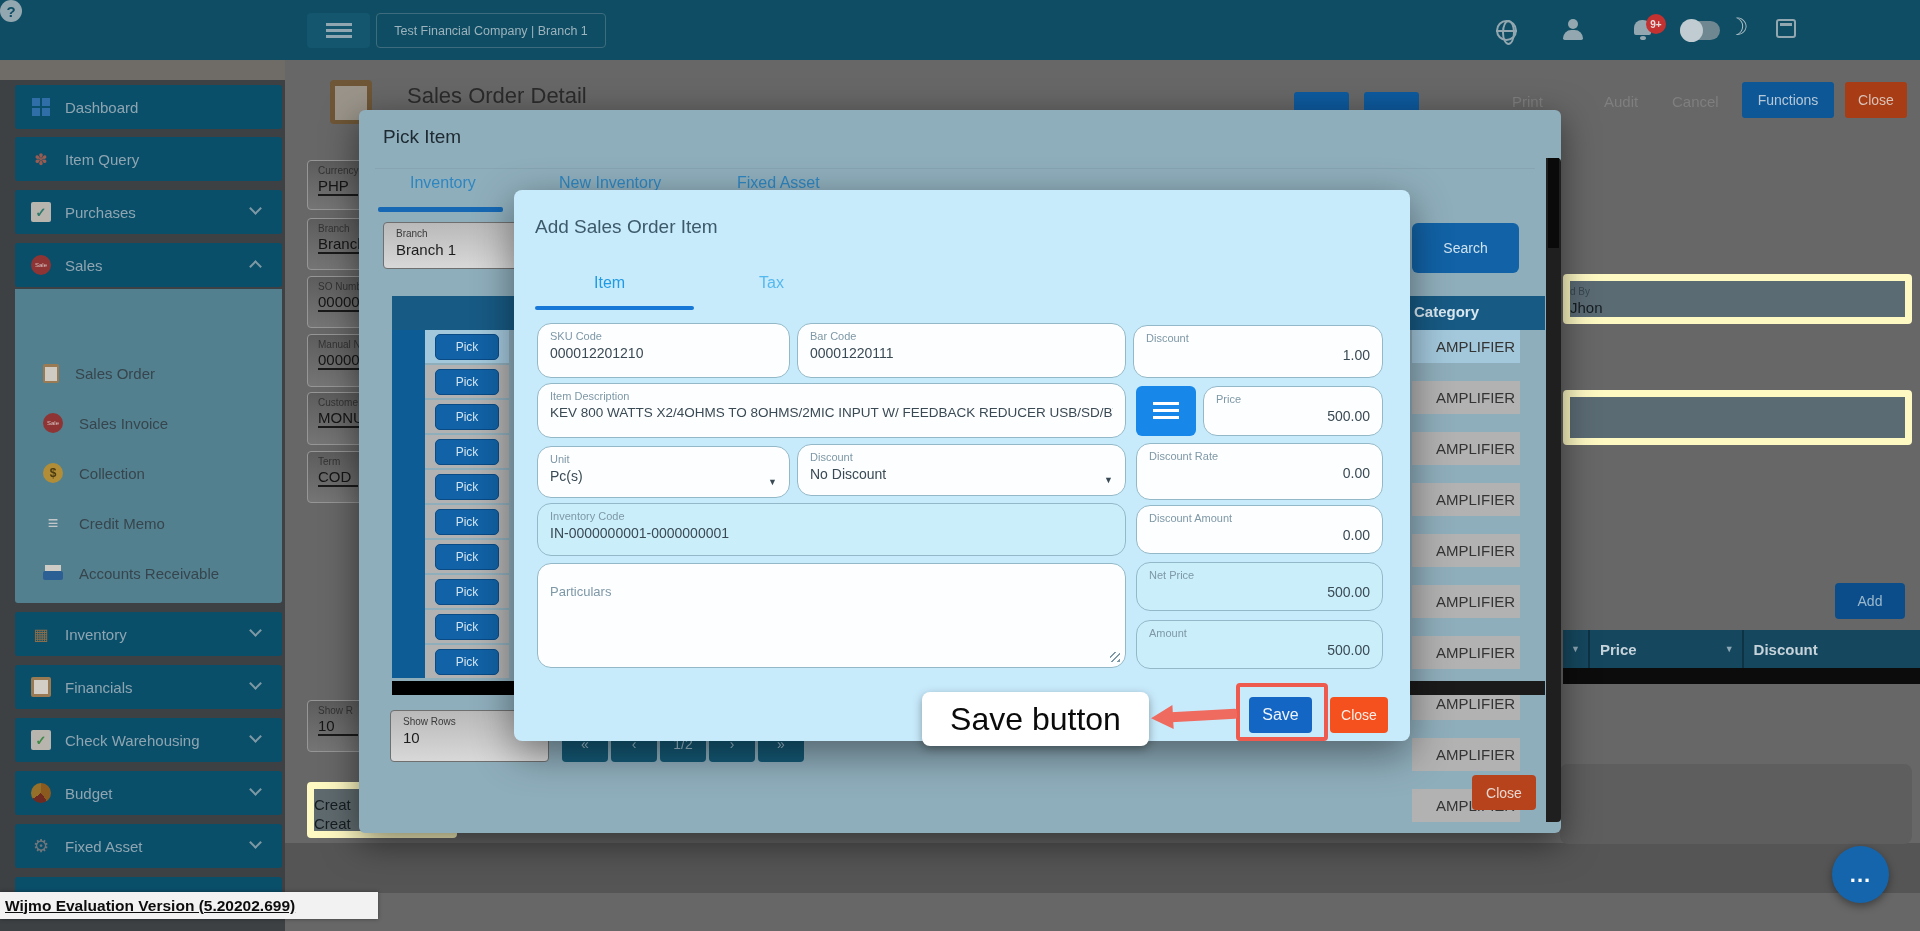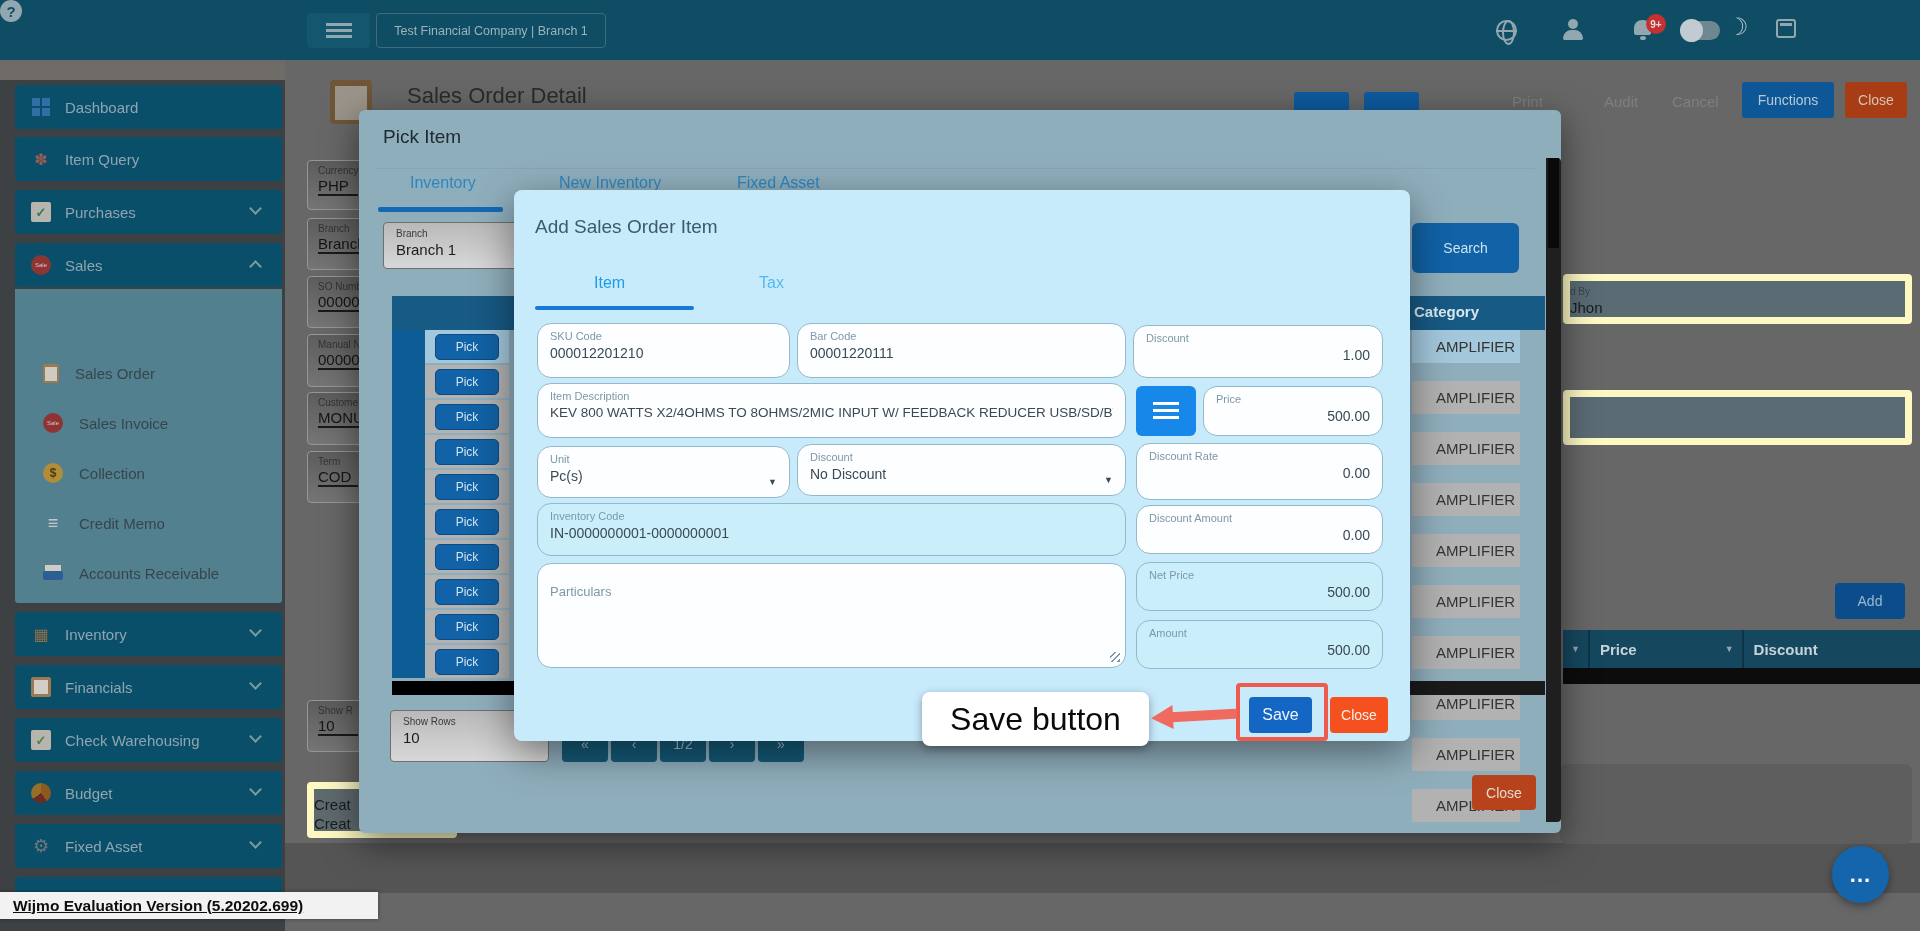--- a/index.html
+++ b/index.html
@@ -57,21 +57,21 @@
   .ic-printer:before { content:""; position:absolute; left:2px; top:2px; width:16px; height:7px; background:#cfccc6; }
   .ic-printer:after { content:""; position:absolute; left:0px; top:8px; width:20px; height:9px; background:#2c5f94; border-radius:2px; }
   .ic-inv { color:#8a6d4a; }
   .ic-fin { background:#9a7a52; border-radius:2px; position:relative; }
   .ic-fin:before { content:""; position:absolute; left:3px; top:3px; width:14px; height:14px; background:#d3cec6; }
   .ic-check { background:#b8b4ae; border-radius:2px; color:#3f8a46; font-size:13px; font-weight:bold; }
   .ic-pie { border-radius:50%; background:conic-gradient(#8a5a1e 0 40%, #6e2a20 40% 65%, #94702a 65% 100%); }
   .ic-gear { color:#70767b; font-size:18px; }
 
   .wijmo { position:absolute; left:0px; top:892px; width:378px; height:27px; background:#f2f2f2; z-index:60; display:flex; align-items:center; box-shadow:0 0 4px rgba(0,0,0,.4); }
-  .wijmo span { margin-left:13px; font-size:15.5px; font-weight:bold; color:#0d0d0d; text-decoration:underline; }
+  .wijmo span { margin-left:5px; font-size:15.5px; font-weight:bold; color:#0d0d0d; text-decoration:underline; }
   .vtext { position:absolute; left:2px; top:916px; font-size:14px; color:#585858; z-index:3; }
 
   
   .page-title-ic { position:absolute; left:330px; top:80px; width:42px; height:44px; background:#6e5636; border-radius:4px; z-index:5; }
   .page-title-ic:before { content:""; position:absolute; left:5px; top:6px; width:32px; height:34px; background:#9a948a; }
   .page-title-ic:after { content:""; position:absolute; right:-4px; bottom:-2px; width:16px; height:16px; background:#8a6f22; border-radius:50%; }
   .page-title { position:absolute; left:407px; top:83px; font-size:22px; color:#2b2b2b; z-index:5; }
   .act-lbl { position:absolute; top:93px; font-size:15px; color:#7f7f7f; z-index:5; cursor:pointer; }
   .btn-stub { position:absolute; top:92px; width:55px; height:26px; background:#0d5a9e; border-radius:3px; z-index:5; cursor:pointer; }
   .fn-btn { position:absolute; left:1742px; top:82px; width:92px; height:36px; background:#0d5796; border-radius:3px; color:#b6c8d8; font-size:14px; display:flex; align-items:center; justify-content:center; z-index:5; cursor:pointer; }

